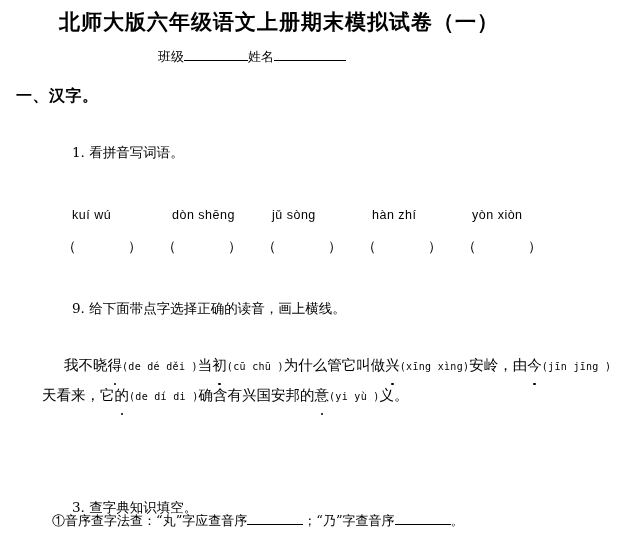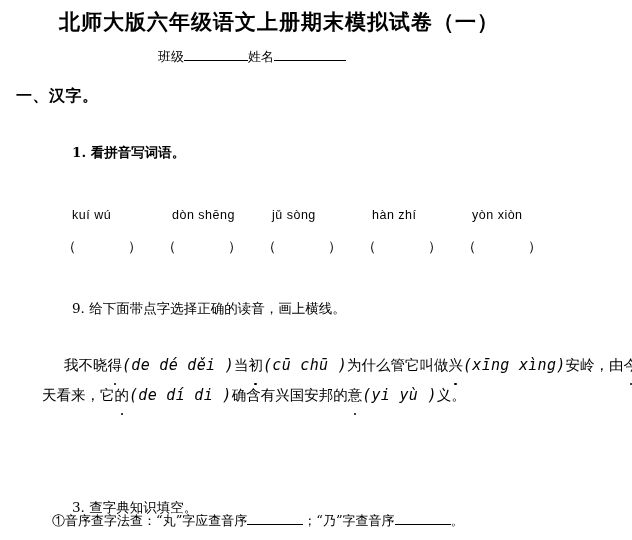--- a/index.html
+++ b/index.html
@@ -59,21 +59,21 @@
     white-space: nowrap;
   }
 
   
   .question-stem {
     position: absolute;
     left: 72px;
     font-size: 13.5px;
     white-space: nowrap;
   }
-  #q1-stem { top: 144px; font-weight: bold; }
+  #q1-stem { top: 144px; }
   #q2-stem { top: 300px; }
   #q3-stem { top: 455px; margin-top: 44px; }
 
   
   .pinyin-row {
     position: absolute;
     top: 208px;
     left: 72px;
     width: 500px;
     font-family: Liberation Sans, sans-serif;
@@ -124,23 +124,22 @@
     left: 50%;
     bottom: -5px;
     width: 2.5px;
     height: 2.5px;
     margin-left: -1.25px;
     background: #000;
     border-radius: 50%;
   }
   .pron {
     font-family: "DejaVu Sans Mono", "Liberation Mono", monospace;
-    font-size: 15px;
+    font-size: 10px;
     letter-spacing: 0.3px;
-    font-style: italic;
   }
 
   
   .fill-item {
     position: absolute;
     top: 512px;
     left: 52px;
     font-size: 13px;
     white-space: nowrap;
   }

